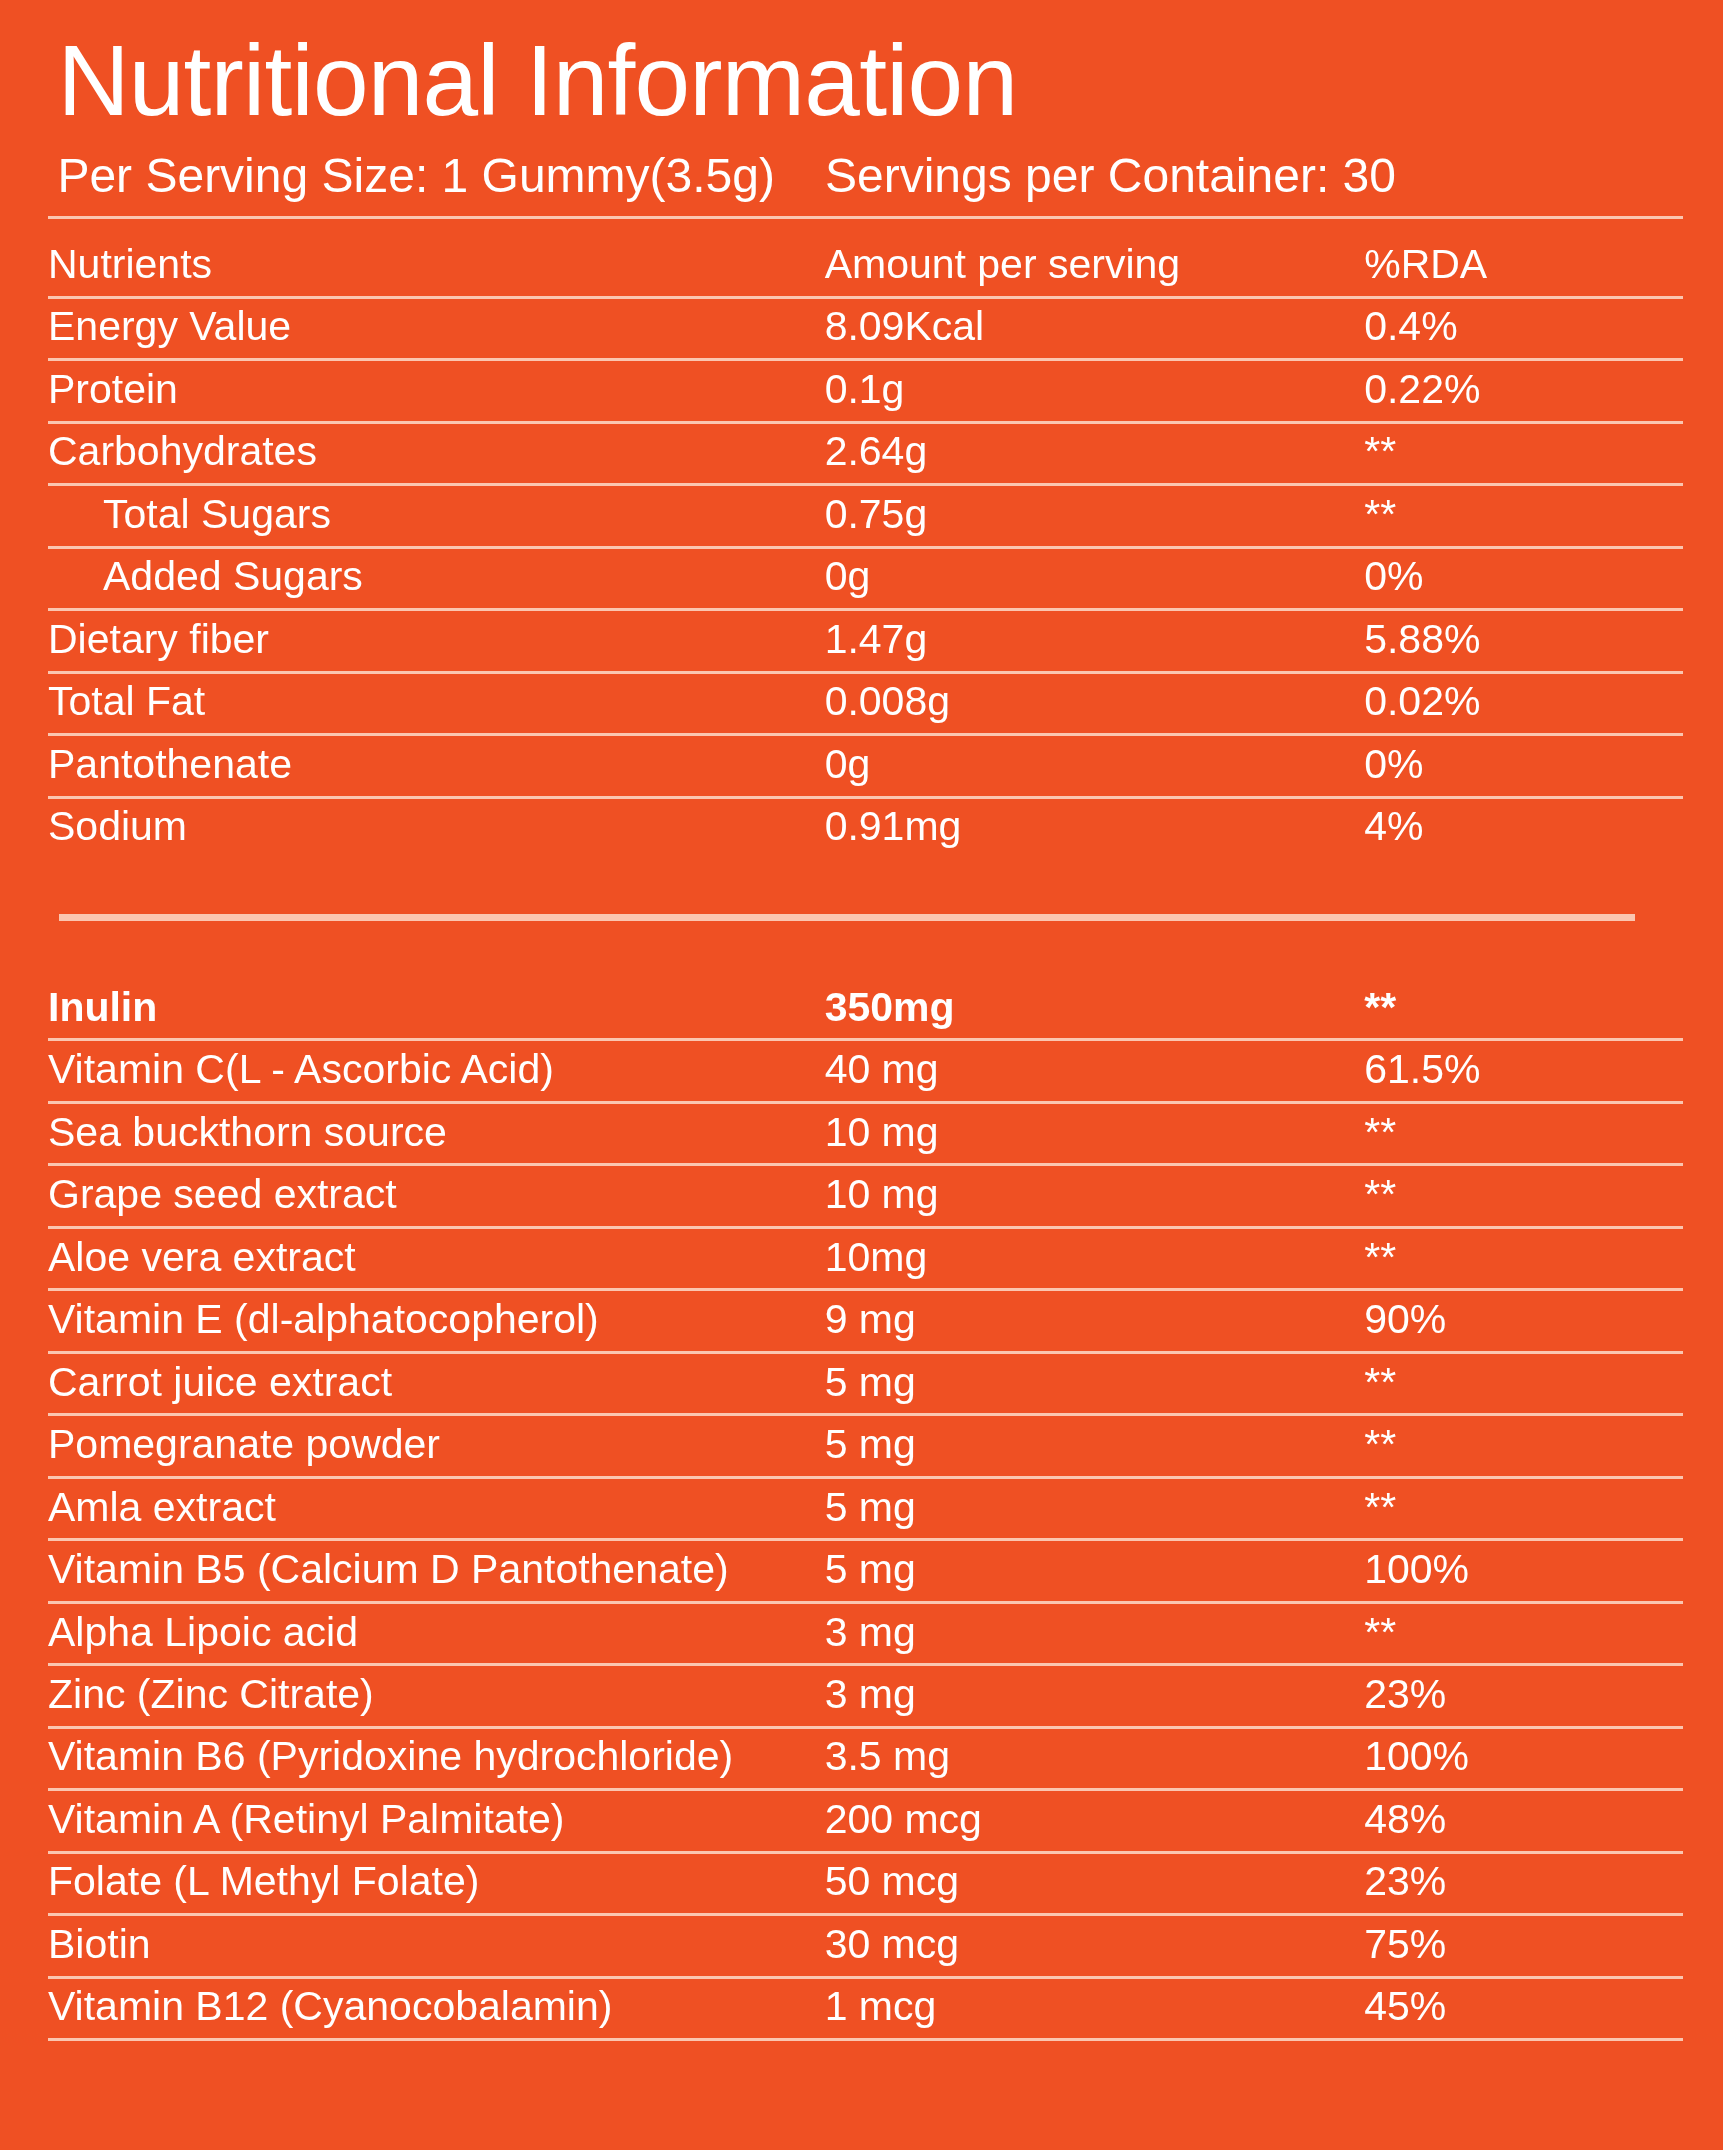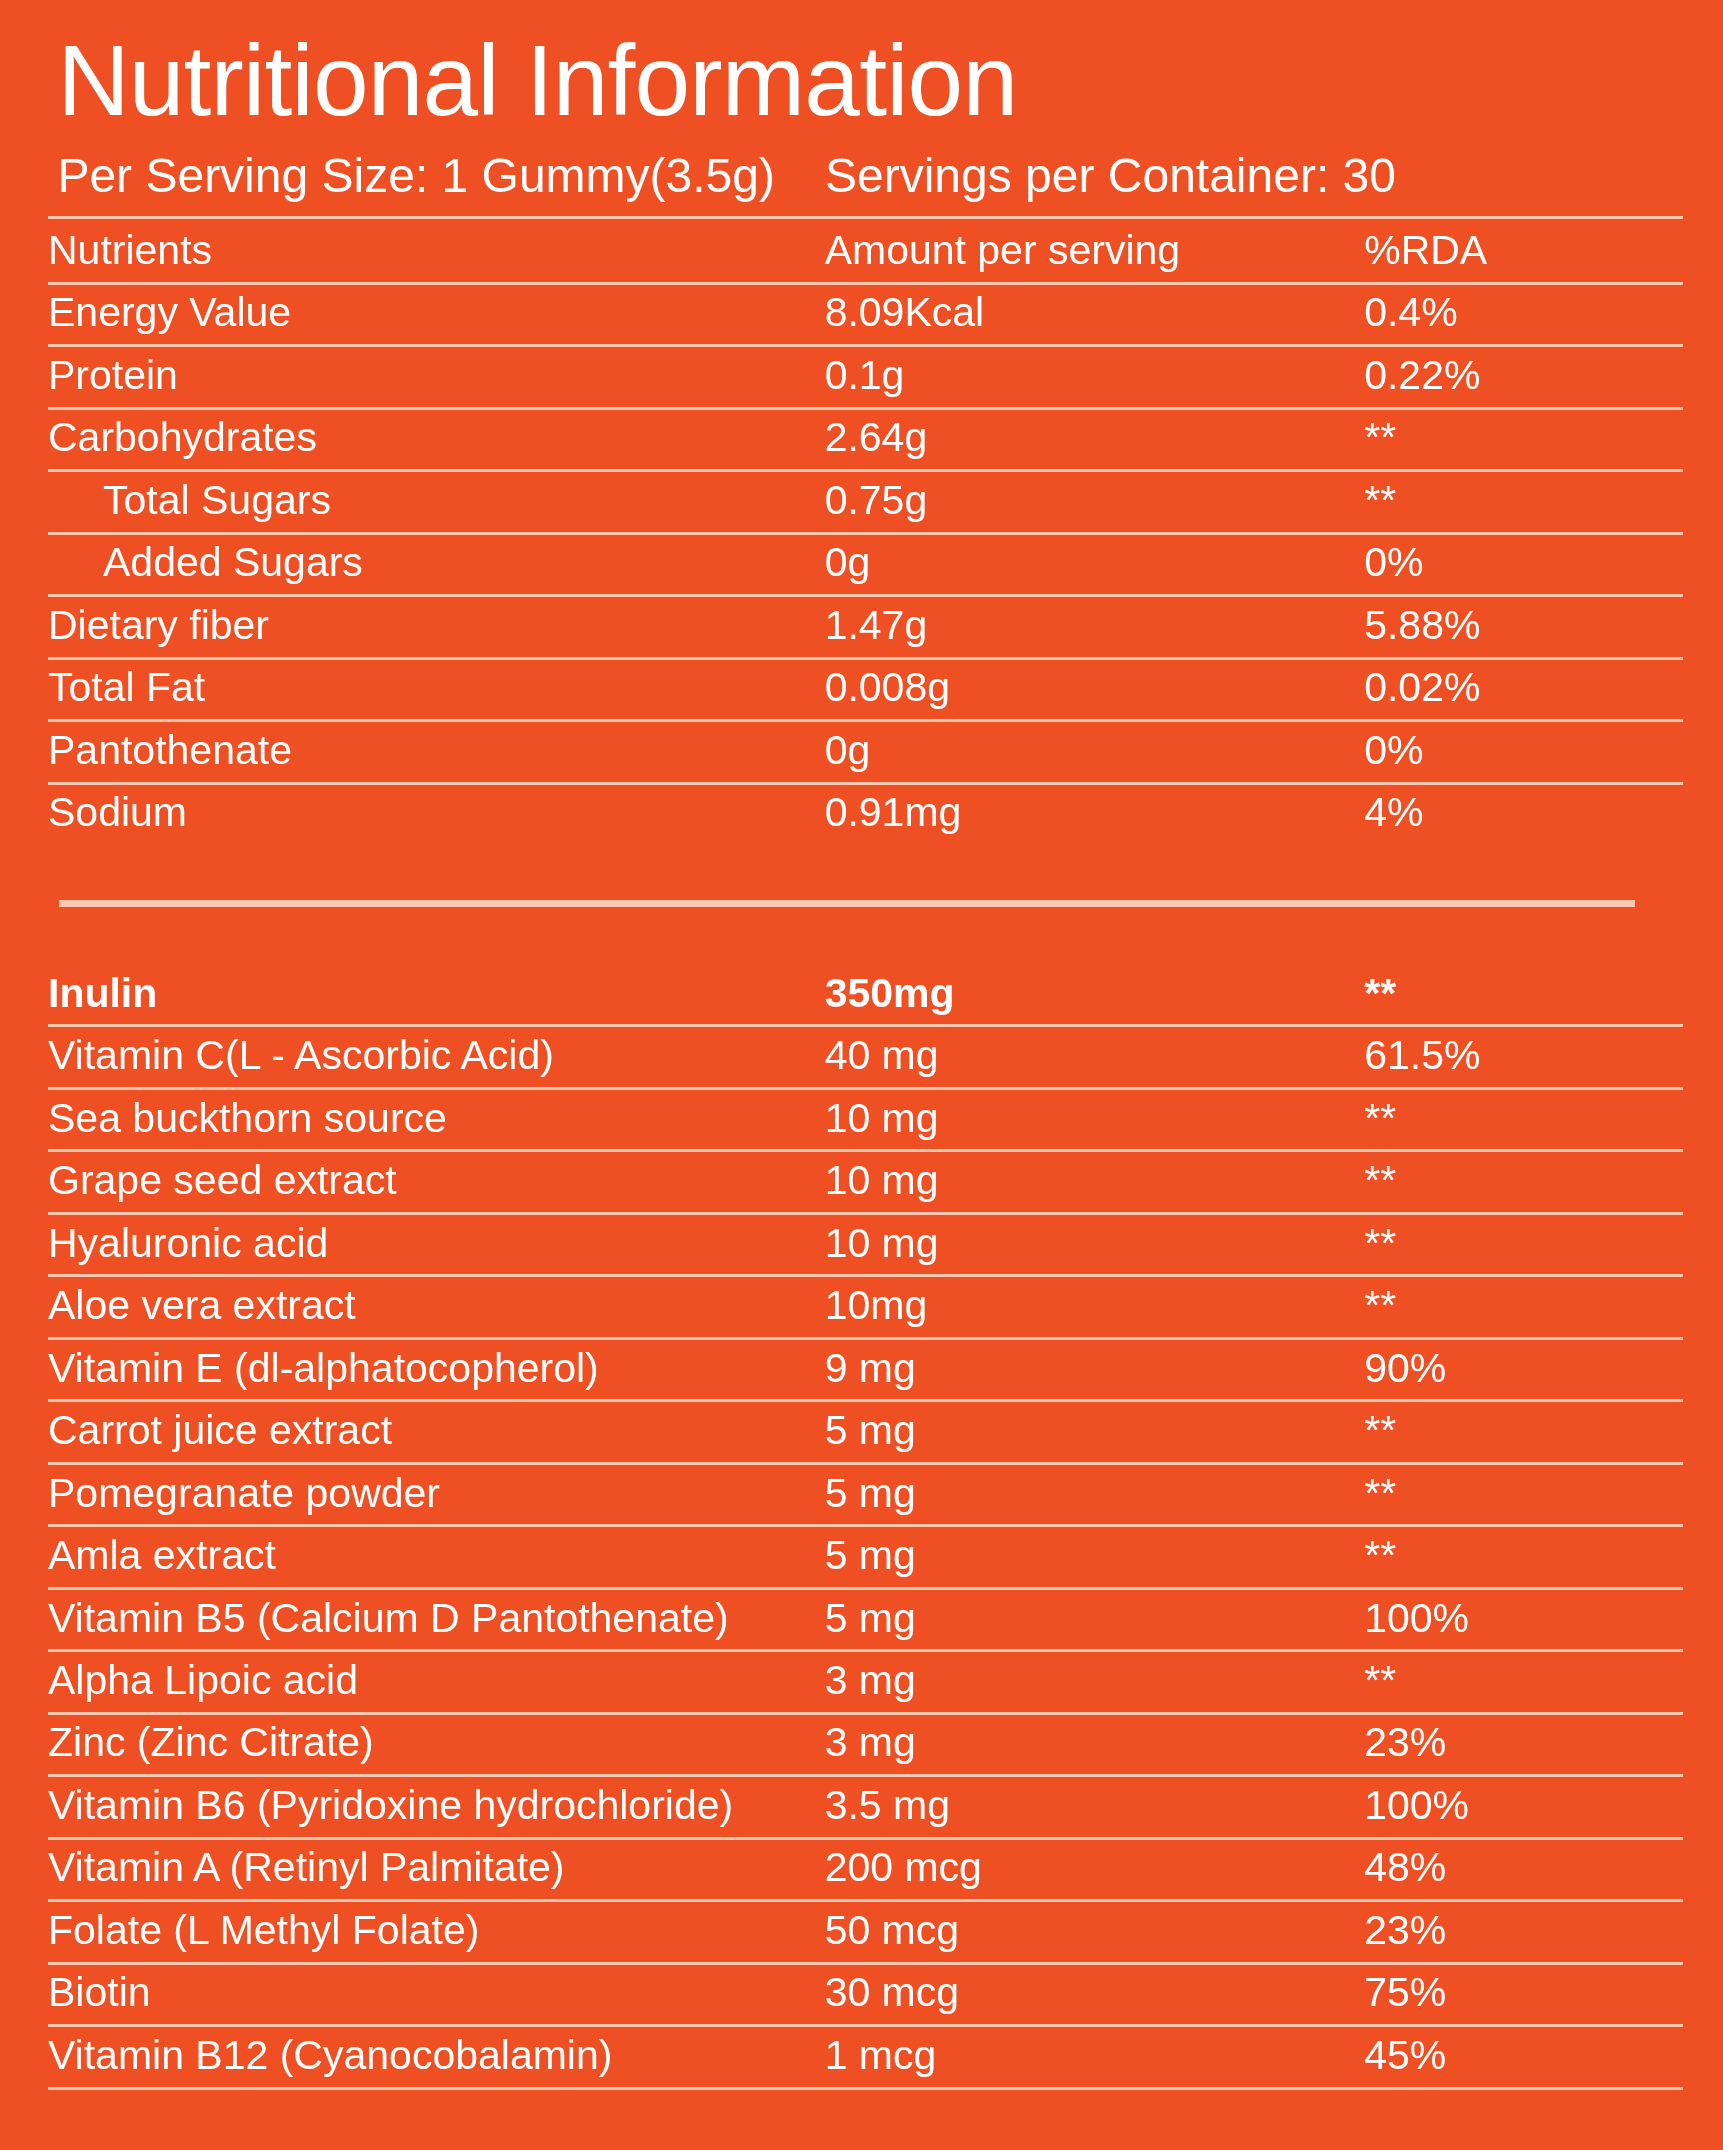--- a/index.html
+++ b/index.html
@@ -62,21 +62,21 @@
     font-weight: 400;
     vertical-align: baseline;
     border-bottom: 3.9px solid #FBC6B0;
   }
   table.nut thead th {
     padding-top: 1.6px;
     padding-bottom: 7.8px;
   }
   table.nut thead tr.head-top th {
     border-top: 3.9px solid #FBC6B0;
-    padding-top: 8px;
+    padding-top: 22px;
   }
 
   .cell-name { padding-left: 11px; }
   .cell-name.indent { padding-left: 55px; }
   .cell-amt  { padding-left: 28px; }
   .cell-rda  { padding-left: 17px; }
 
   
   table.macro tbody tr:last-child td { border-bottom: none; }
 
@@ -191,25 +191,20 @@
           <td class="cell-name">Sea buckthorn source</td>
           <td class="cell-amt">10 mg</td>
           <td class="cell-rda">**</td>
         </tr>
         <tr>
           <td class="cell-name">Grape seed extract</td>
           <td class="cell-amt">10 mg</td>
           <td class="cell-rda">**</td>
         </tr>
         <tr>
-          <td class="cell-name">Hyaluronic acid</td>
-          <td class="cell-amt">10 mg</td>
-          <td class="cell-rda">**</td>
-        </tr>
-        <tr>
           <td class="cell-name">Aloe vera extract</td>
           <td class="cell-amt">10mg</td>
           <td class="cell-rda">**</td>
         </tr>
         <tr>
           <td class="cell-name">Vitamin E  (dl-alphatocopherol)</td>
           <td class="cell-amt">9 mg</td>
           <td class="cell-rda">90%</td>
         </tr>
         <tr>

